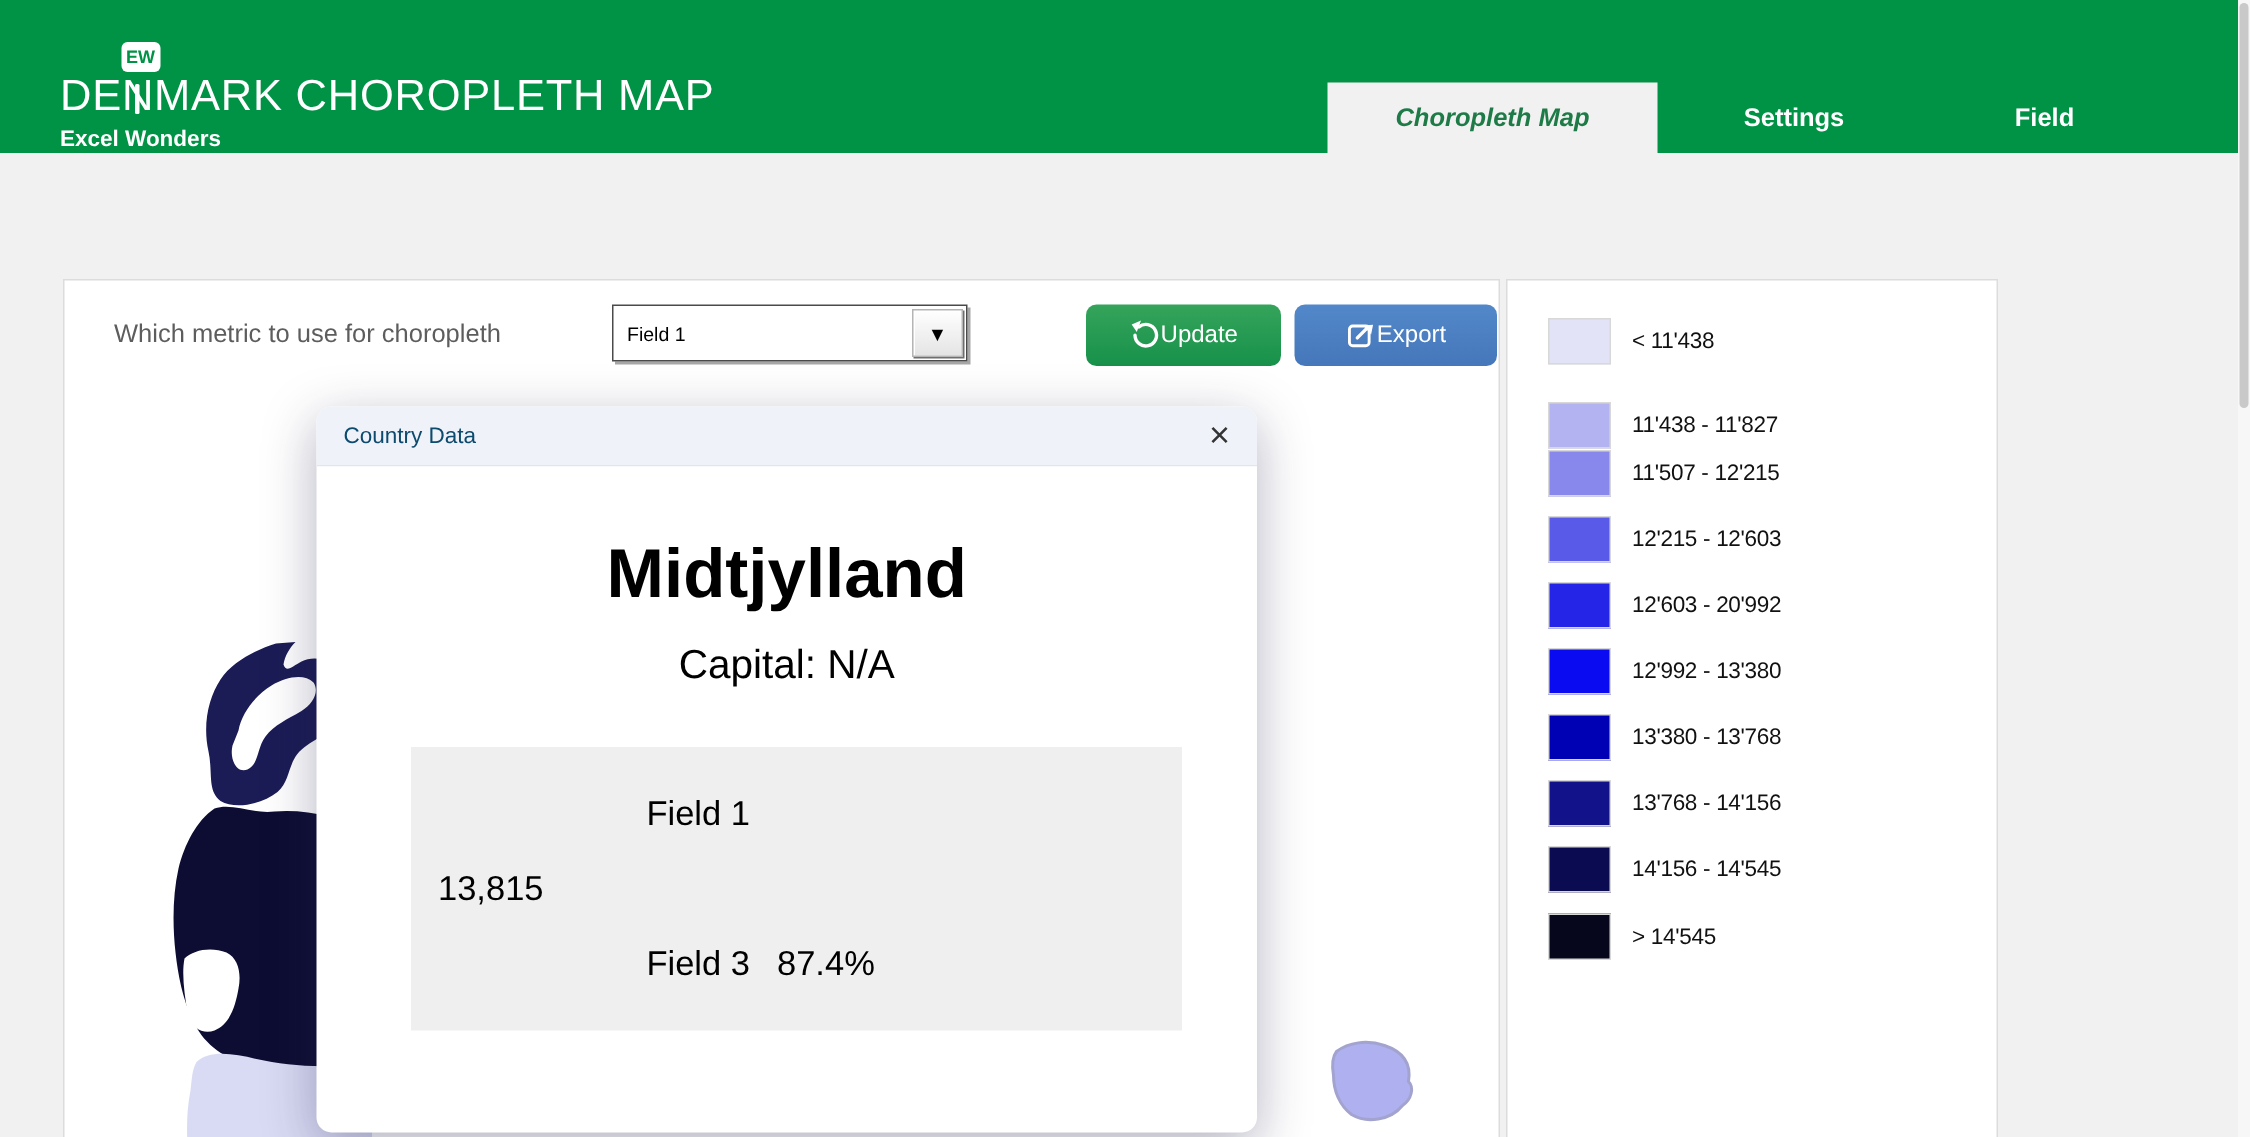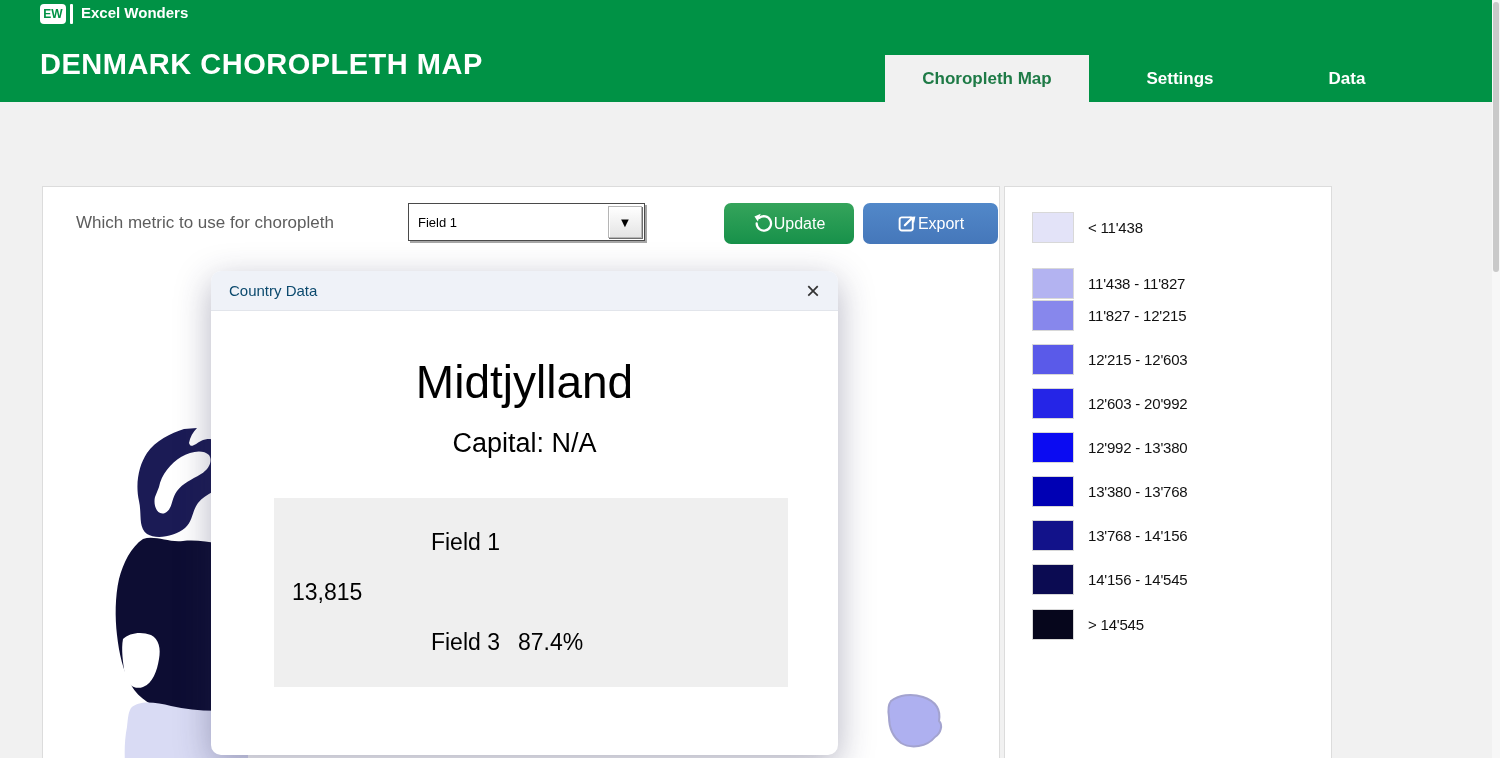--- a/index.html
+++ b/index.html
@@ -1,32 +1,32 @@
 <!DOCTYPE html>
 <html><head>
 <meta charset="utf-8">
 <style>
   * { margin:0; padding:0; box-sizing:border-box; }
   html,body { width:1500px; height:758px; }
   body { font-family:"Liberation Sans", sans-serif; background:#f1f1f1; position:relative; overflow:hidden; }
 
   
   .header { position:absolute; left:0; top:0; width:1500px; height:102px; background:#009245; }
-  .brand { position:absolute; left:40px; top:4px; display:flex; gap:8px; }
+  .brand { position:absolute; left:40px; top:28px; display:flex; align-items:center; gap:8px;flex-direction:column; }
   .logo-box { width:26px; height:20px; background:#ffffff; border-radius:4px; color:#009245;
               font-size:12px; font-weight:bold; display:flex; align-items:center; justify-content:center; }
   .logo-bar { width:3px; height:20px; background:#ffffff; border-radius:1px; margin-left:-4px; }
   .brand-name { color:#ffffff; font-size:15px; font-weight:bold; }
-  .page-title { position:absolute; left:40px; top:48px; color:#ffffff; font-size:29px; font-weight:bold; letter-spacing:0.5px; }
+  .page-title { position:absolute; left:40px; top:48px; color:#ffffff; font-size:29px; font-weight:normal; letter-spacing:0.5px; }
 
   .tabbar { position:absolute; left:885px; bottom:0; height:47px; display:flex; }
   .tab { height:47px; display:flex; align-items:center; justify-content:center;
          color:#ffffff; font-size:17px; font-weight:600; cursor:pointer; }
   .tab.active { background:#f1f1f1; color:#1e7a46; font-weight:bold; }
-  .tab-map { width:204px; } .tab-settings { width:182px; } .tab-help { width:152px; }
+  .tab-map { width:220px;font-style:italic; } .tab-settings { width:182px; } .tab-help { width:152px; }
 
   
   .main-panel { position:absolute; left:42px; top:186px; width:958px; height:600px;
                 background:#ffffff; border:1px solid #dcdcdc; }
   .legend-panel { position:absolute; left:1004px; top:186px; width:328px; height:600px;
                   background:#ffffff; border:1px solid #dcdcdc; }
 
   
   .metric-label { position:absolute; left:33px; top:26px; font-size:17px; color:#5d5d5d; }
   .combo { position:absolute; left:365px; top:16px; width:237px; height:38px; background:#ffffff;
@@ -46,21 +46,21 @@
   .swatch { width:42px; height:31px; border:1px solid #d8d8d8; }
   .legend-label { margin-left:14px; font-size:15px; color:#111; white-space:nowrap; letter-spacing:-0.2px; }
 
   
   .dialog { position:absolute; left:211px; top:271px; width:627px; height:484px; background:#ffffff;
             border-radius:10px; box-shadow:0 10px 35px rgba(40,40,80,0.35); }
   .dialog-titlebar { height:40px; background:#eff2f8; border-bottom:1px solid #e2e5eb;
                      border-radius:10px 10px 0 0; display:flex; align-items:center; padding:0 18px; }
   .dialog-title { font-size:15px; color:#0c4a6e; flex:1; }
   .dialog-close { font-size:24px; color:#333; line-height:1; cursor:pointer; font-weight:300; }
-  .region-name { text-align:center; margin-top:44px; font-size:46px; color:#000; }
+  .region-name { text-align:center; margin-top:44px; font-size:46px; color:#000;font-weight:bold; }
   .capital-line { text-align:center; margin-top:19px; font-size:27px; color:#000; }
   .fields-box { margin:39px 0 0 63px; width:514px; height:189px; background:#efefef; padding-top:19px; }
   .field-row { height:50px; display:flex; align-items:center; font-size:23px; color:#000; }
   .field-label { width:226px; text-align:right; }
   .field-value { margin-left:18px; width:200px; text-align:left; }
 
   
   .scrollbar { position:absolute; right:0; top:0; width:8px; height:758px; background:#f7f7f7; }
   .scroll-thumb { position:absolute; top:2px; left:1px; width:6px; height:270px; background:#c9c9c9; border-radius:3px; }
 
@@ -77,21 +77,21 @@
   </div>
   <div class="page-title">DENMARK CHOROPLETH MAP</div>
   <div class="tabbar">
     <div class="tab tab-map active">
       <span>Choropleth Map</span>
     </div>
     <div class="tab tab-settings">
       <span>Settings</span>
     </div>
     <div class="tab tab-help">
-      <span>Data</span>
+      <span>Field</span>
     </div>
   </div>
 </div>
 
 <div class="main-panel">
 
   <svg class="map-svg" viewBox="0 0 958 600">
     <path d="M 154,241 C 150,245 147,250 146,256 C 148,262 152,257 158,254 C 166,250 178,252 184,261
          C 190,270 190,284 183,294 C 176,304 163,306 155,316 C 149,324 150,334 142,341
          C 132,349 114,353 104,347 C 95,340 99,328 96,314 C 92,296 96,278 104,266
@@ -138,21 +138,21 @@
   <div class="legend-row" style="top:25px">
     <span class="swatch" style="background-color: rgb(227, 227, 248);"></span>
     <span class="legend-label">&lt; 11'438</span>
   </div>
   <div class="legend-row" style="top:81px">
     <span class="swatch" style="background-color: rgb(179, 179, 241);"></span>
     <span class="legend-label">11'438 - 11'827</span>
   </div>
   <div class="legend-row" style="top:113px">
     <span class="swatch" style="background-color: rgb(135, 135, 236);"></span>
-    <span class="legend-label">11'827 - 12'215</span>
+    <span class="legend-label">11'507 - 12'215</span>
   </div>
   <div class="legend-row" style="top:157px">
     <span class="swatch" style="background-color: rgb(90, 90, 233);"></span>
     <span class="legend-label">12'215 - 12'603</span>
   </div>
   <div class="legend-row" style="top:201px">
     <span class="swatch" style="background-color: rgb(37, 37, 231);"></span>
     <span class="legend-label">12'603 - 20'992</span>
   </div>
   <div class="legend-row" style="top:245px">

